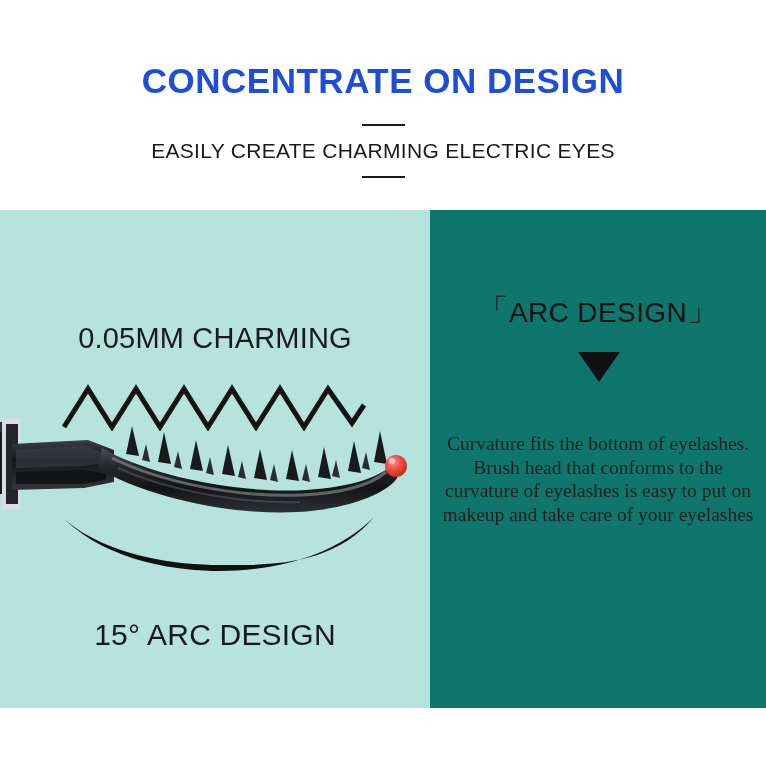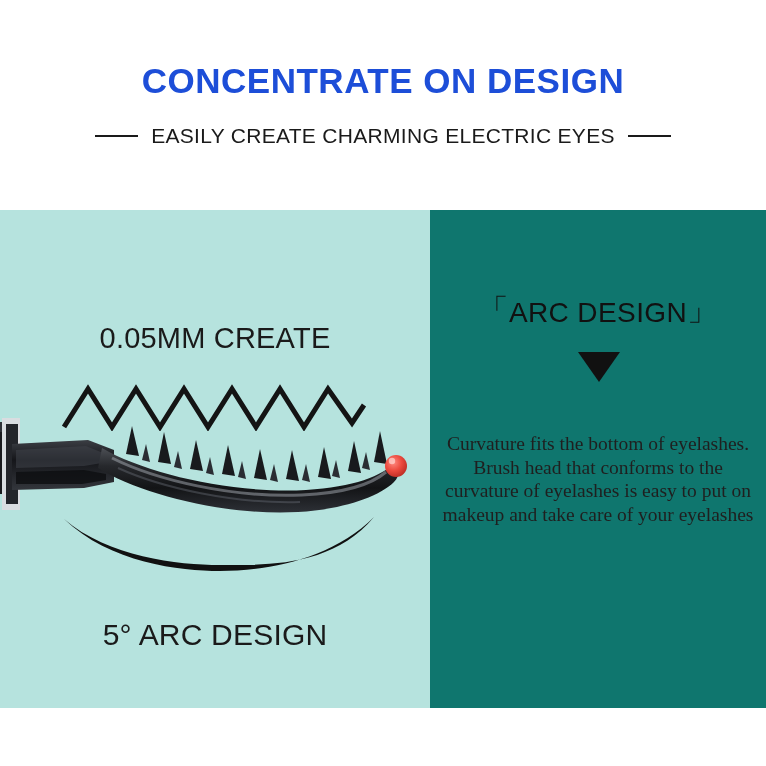--- a/index.html
+++ b/index.html
@@ -45,20 +45,21 @@
   }
   .subline-wrap {
     position: absolute;
     left: 0;
     top: 124px;
     width: 766px;
     display: flex;
     align-items: center;
     justify-content: center;
     gap: 13px;
+    flex-direction: column;
   }
   .rule {
     width: 43px;
     height: 0;
     border-top: 2px solid #1a1a1a;
   }
   .subline {
     font-size: 21px;
     font-weight: normal;
     letter-spacing: 0.3px;
@@ -190,21 +191,21 @@
       <span class="rule"></span>
       <span class="subline">EASILY CREATE CHARMING ELECTRIC EYES</span>
       <span class="rule"></span>
     </div>
   </div>
 
   <div class="panels">
 
     <div class="panel-left">
 
-      <div class="spacing-label">0.05MM CREATE</div>
+      <div class="spacing-label">0.05MM CHARMING</div>
 
       <svg class="zigzag" width="306" height="56" viewBox="0 0 306 56">
         <polyline points="2,52 26,14 50,52 74,14 98,52 122,14 146,52 170,14 194,52 218,14 242,52 266,14 290,48 302,30" fill="none" stroke="#141414" stroke-width="5" stroke-linejoin="miter" stroke-linecap="butt"></polyline>
       </svg>
 
       <svg class="product" width="452" height="120" viewBox="0 0 452 120">
         <defs>
           <linearGradient id="bodyGrad" x1="0" y1="0" x2="0" y2="1">
             <stop offset="0%" stop-color="#4c4f55"></stop>
             <stop offset="28%" stop-color="#26282c"></stop>
@@ -264,21 +265,21 @@
 
         <circle cx="420" cy="56" r="11" fill="url(#tipGrad)"></circle>
         <circle cx="416" cy="51" r="3.2" fill="#ffd3ce" opacity="0.75"></circle>
       </svg>
 
       <svg class="arc" width="320" height="62" viewBox="0 0 320 62">
         <path d="M4,6 C50,50 120,58 160,58 C208,58 272,46 314,4
                  C272,54 208,52 160,52 C118,52 48,44 4,6 Z" fill="#111111"></path>
       </svg>
 
-      <div class="arc-label">5° ARC DESIGN</div>
+      <div class="arc-label">15° ARC DESIGN</div>
     </div>
 
     <div class="panel-right">
 
       <div class="arc-title">
         <span class="bracket">「</span><span>ARC DESIGN</span><span class="bracket">」</span>
       </div>
 
       <div class="arrow-down"></div>
 

